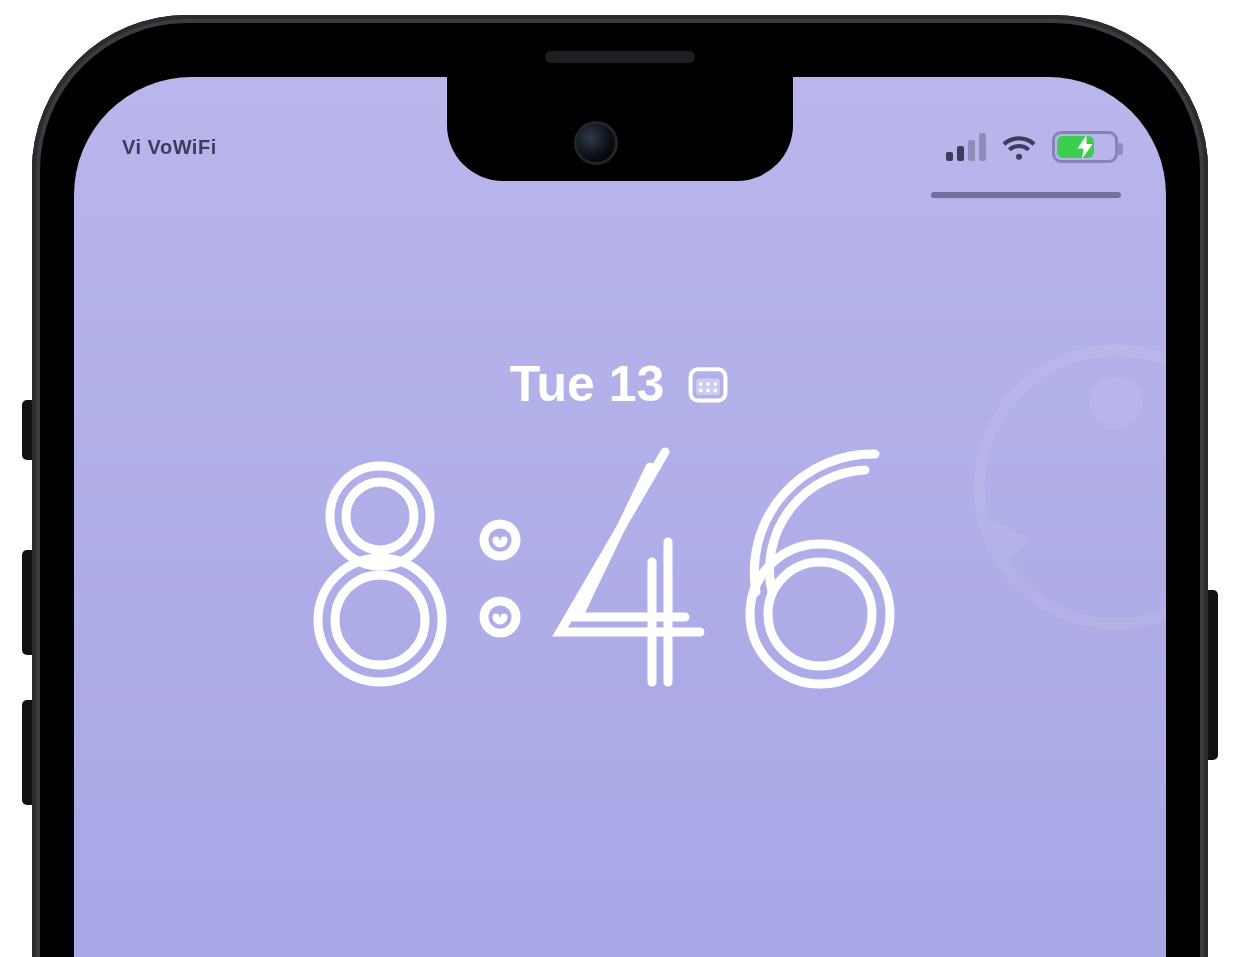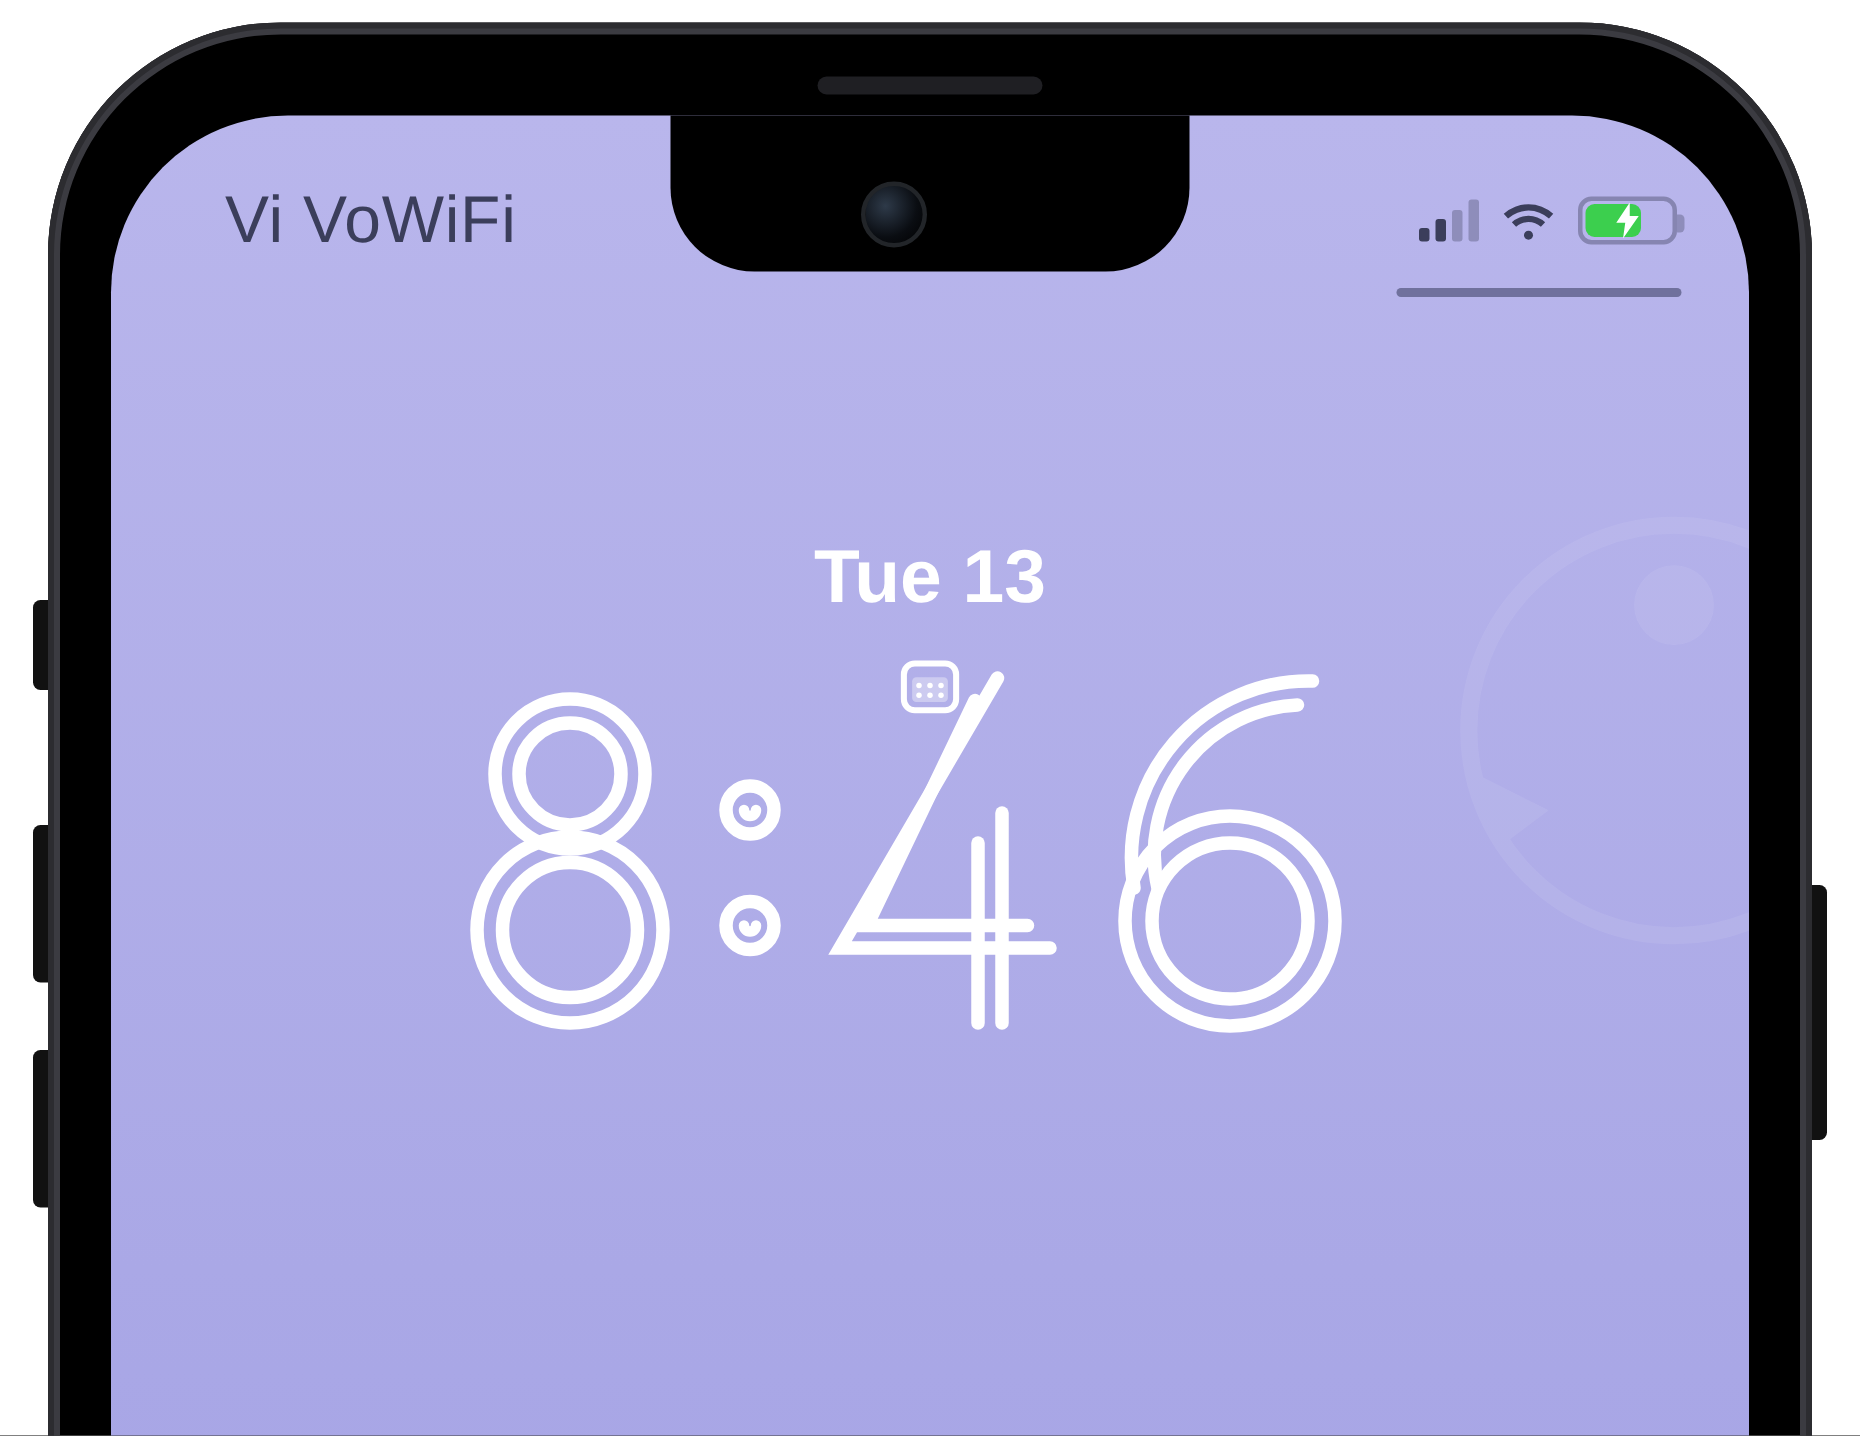--- a/index.html
+++ b/index.html
@@ -88,21 +88,21 @@
     position:absolute;
     top:40px;
     left:0;right:0;
     height:60px;
     padding:0 48px;
     display:flex;
     justify-content:space-between;
     align-items:center;
     color:#3b3e5b;
   }
-  .carrier{font-size:44px;font-weight:400;letter-spacing:.5px;margin-left:28px;}
+  .carrier{font-size:20px;font-weight:700;letter-spacing:.5px;}
   .status-right{display:flex;align-items:center;gap:14px;}
   .signal{display:flex;align-items:flex-end;gap:4px;height:28px;}
   .sig-bar{width:7px;border-radius:2px;background:#3b3e5b;}
   .sig-bar.dim{background:#3b3e5b55;}
   .b1{height:9px;} .b2{height:15px;} .b3{height:21px;} .b4{height:28px;}
   .wifi-i svg{display:block;}
   .battery{
     position:relative;
     width:66px;height:32px;
     border:3px solid #3b3e5b66;
@@ -142,21 +142,20 @@
     position:absolute;
     top:278px;
     left:0;right:0;
     display:flex;
     align-items:center;
     justify-content:center;
     gap:22px;
     color:#fff;
     font-size:50px;
     font-weight:600;
-    flex-direction:column;
   }
   .date-row .cal-mini{display:inline-flex;align-items:center;}
 
   
   .time{
     position:absolute;
     top:355px;
     left:0;right:0;
     text-align:center;
   }

